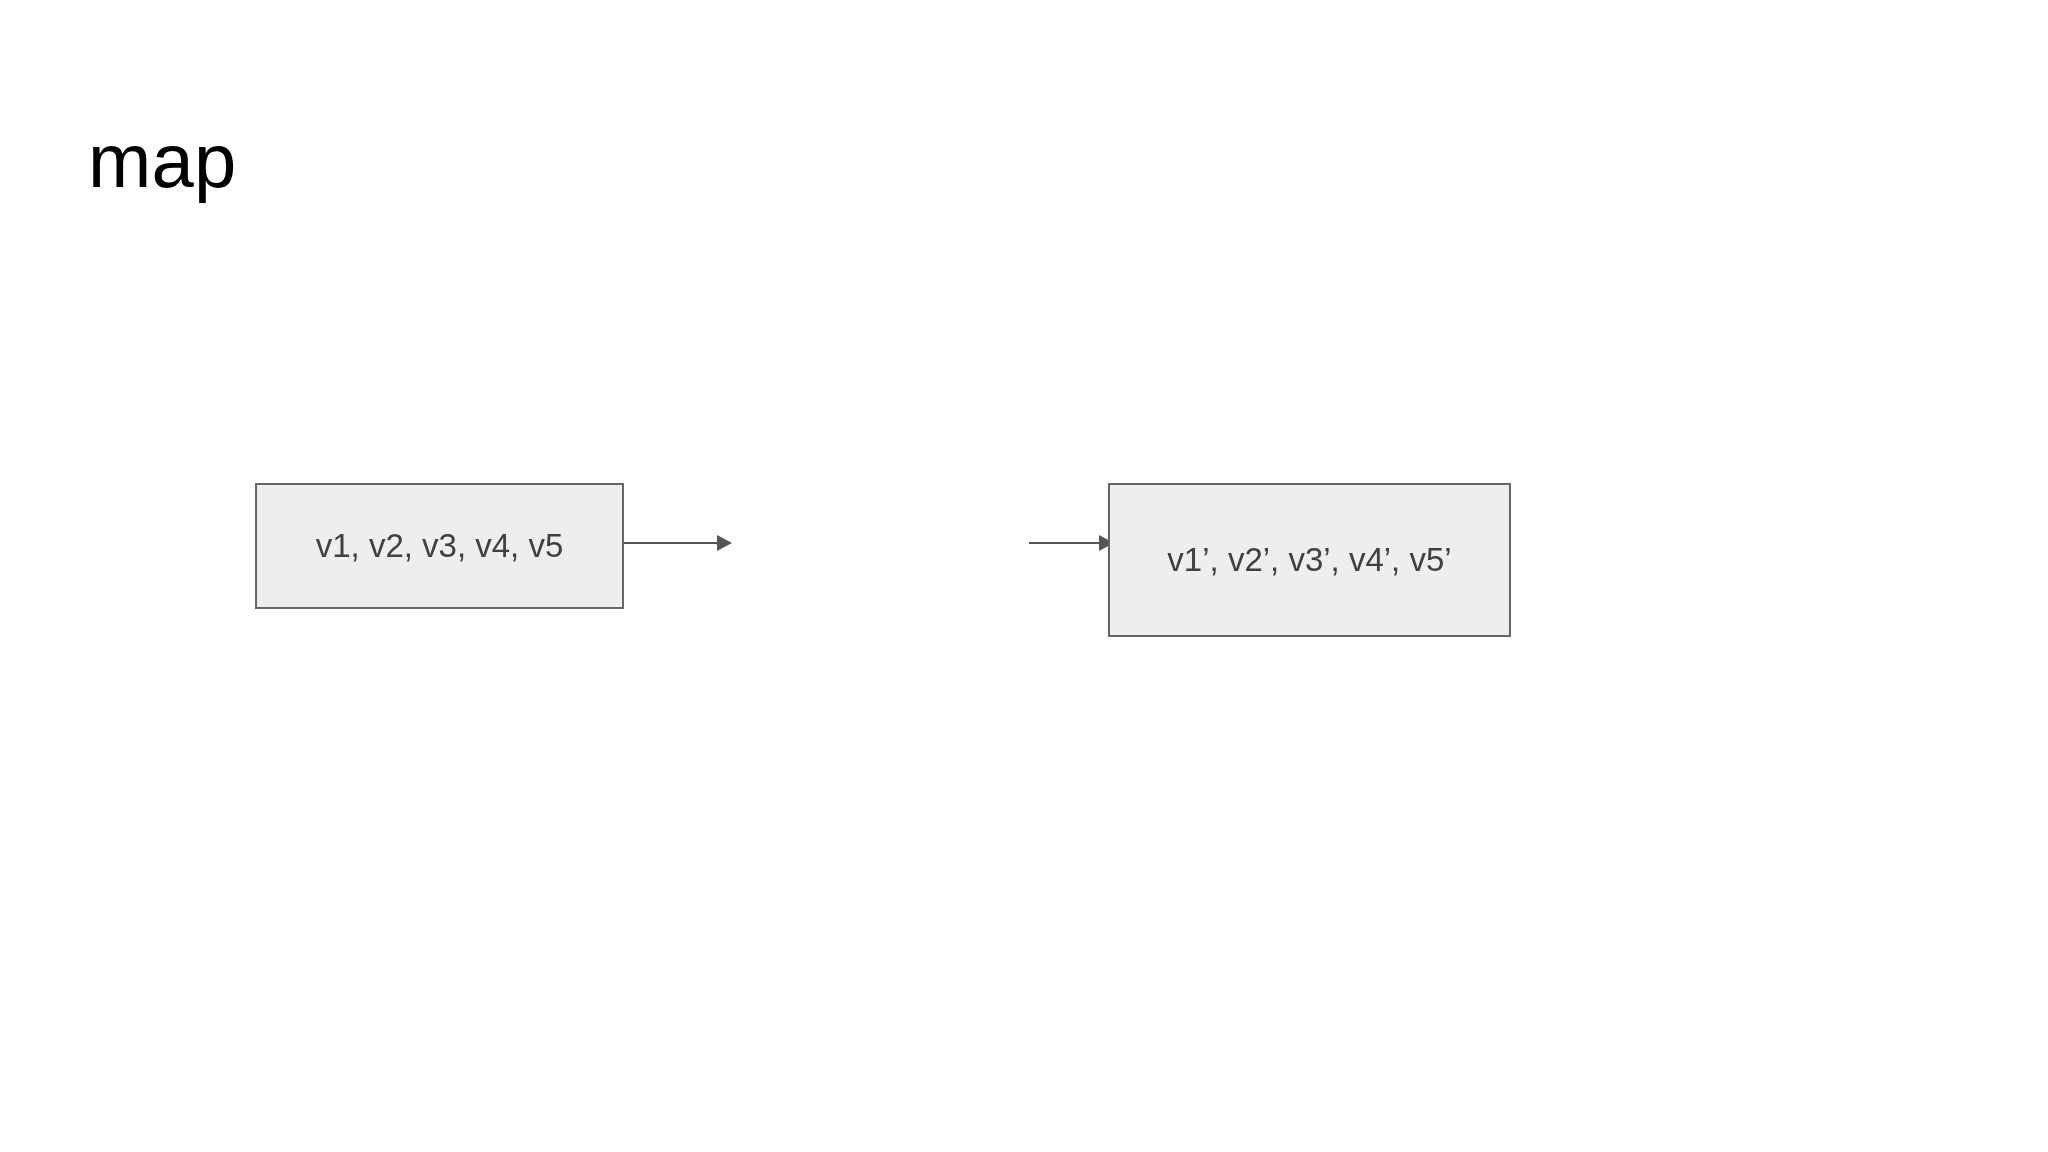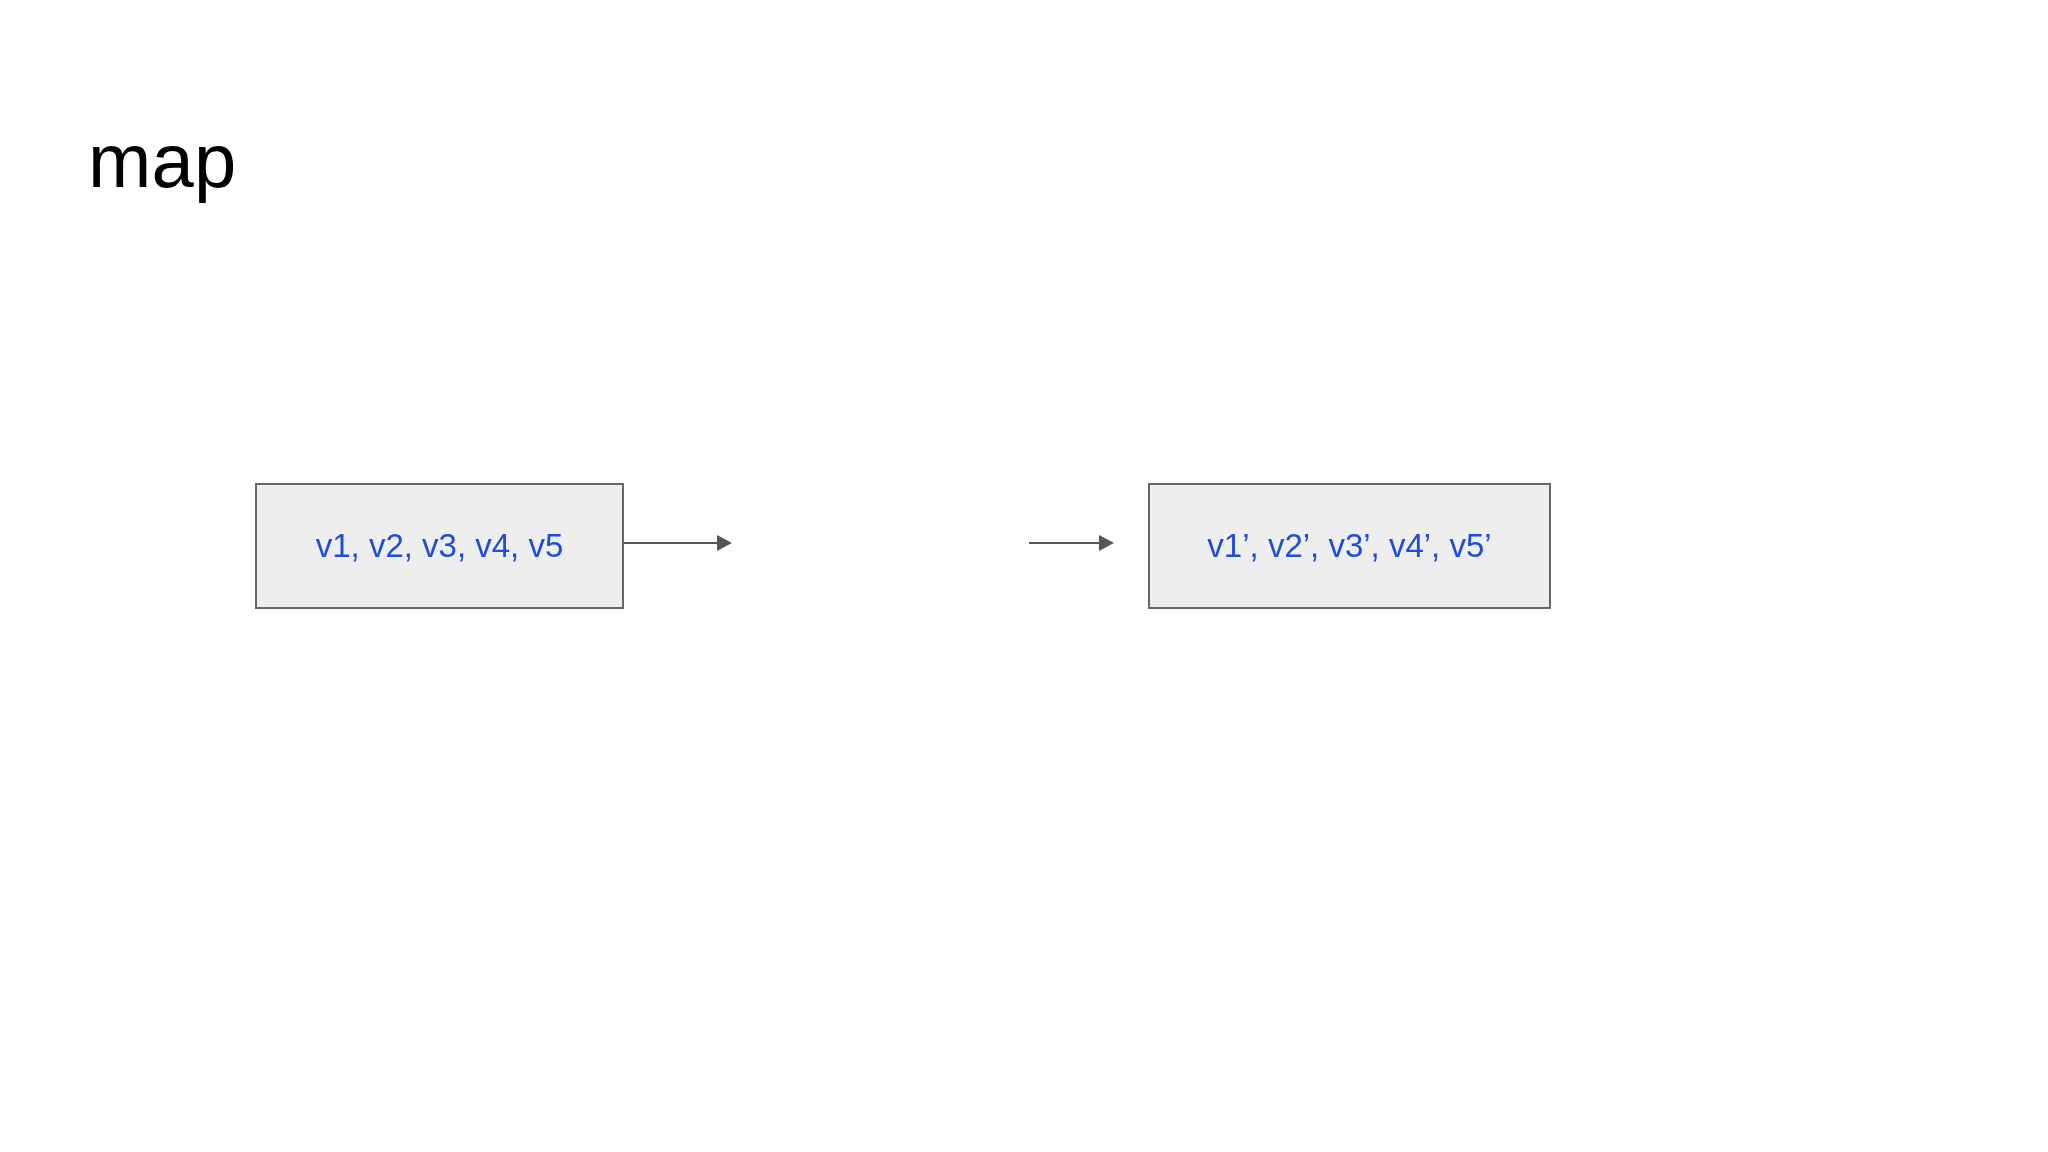--- a/index.html
+++ b/index.html
@@ -42,30 +42,30 @@
 
   
   .node {
     position: absolute;
     box-sizing: border-box;
     background: #eeeeee;
     border: 2px solid #666666;
     display: flex;
     align-items: center;
     justify-content: center;
-    color: #1d4ed8;
+    color: #404040;
     font-size: 33px;
     line-height: 40px;
     white-space: nowrap;
     font-weight: 400;
   }
 
   #node-input  { left: 255px;  top: 483px; width: 369px; height: 126px; }
   #node-func   { left: 730px;  top: 448px; width: 299px; height: 191px; }
-  #node-output { left: 1148px; top: 483px; width: 403px; height: 126px; }
+  #node-output { left: 1108px; top: 483px; width: 403px; height: 154px; }
 
   
   .arrow {
     position: absolute;
     height: 24px;
     top: 531px;
   }
   .arrow .shaft {
     position: absolute;
     left: 0;

